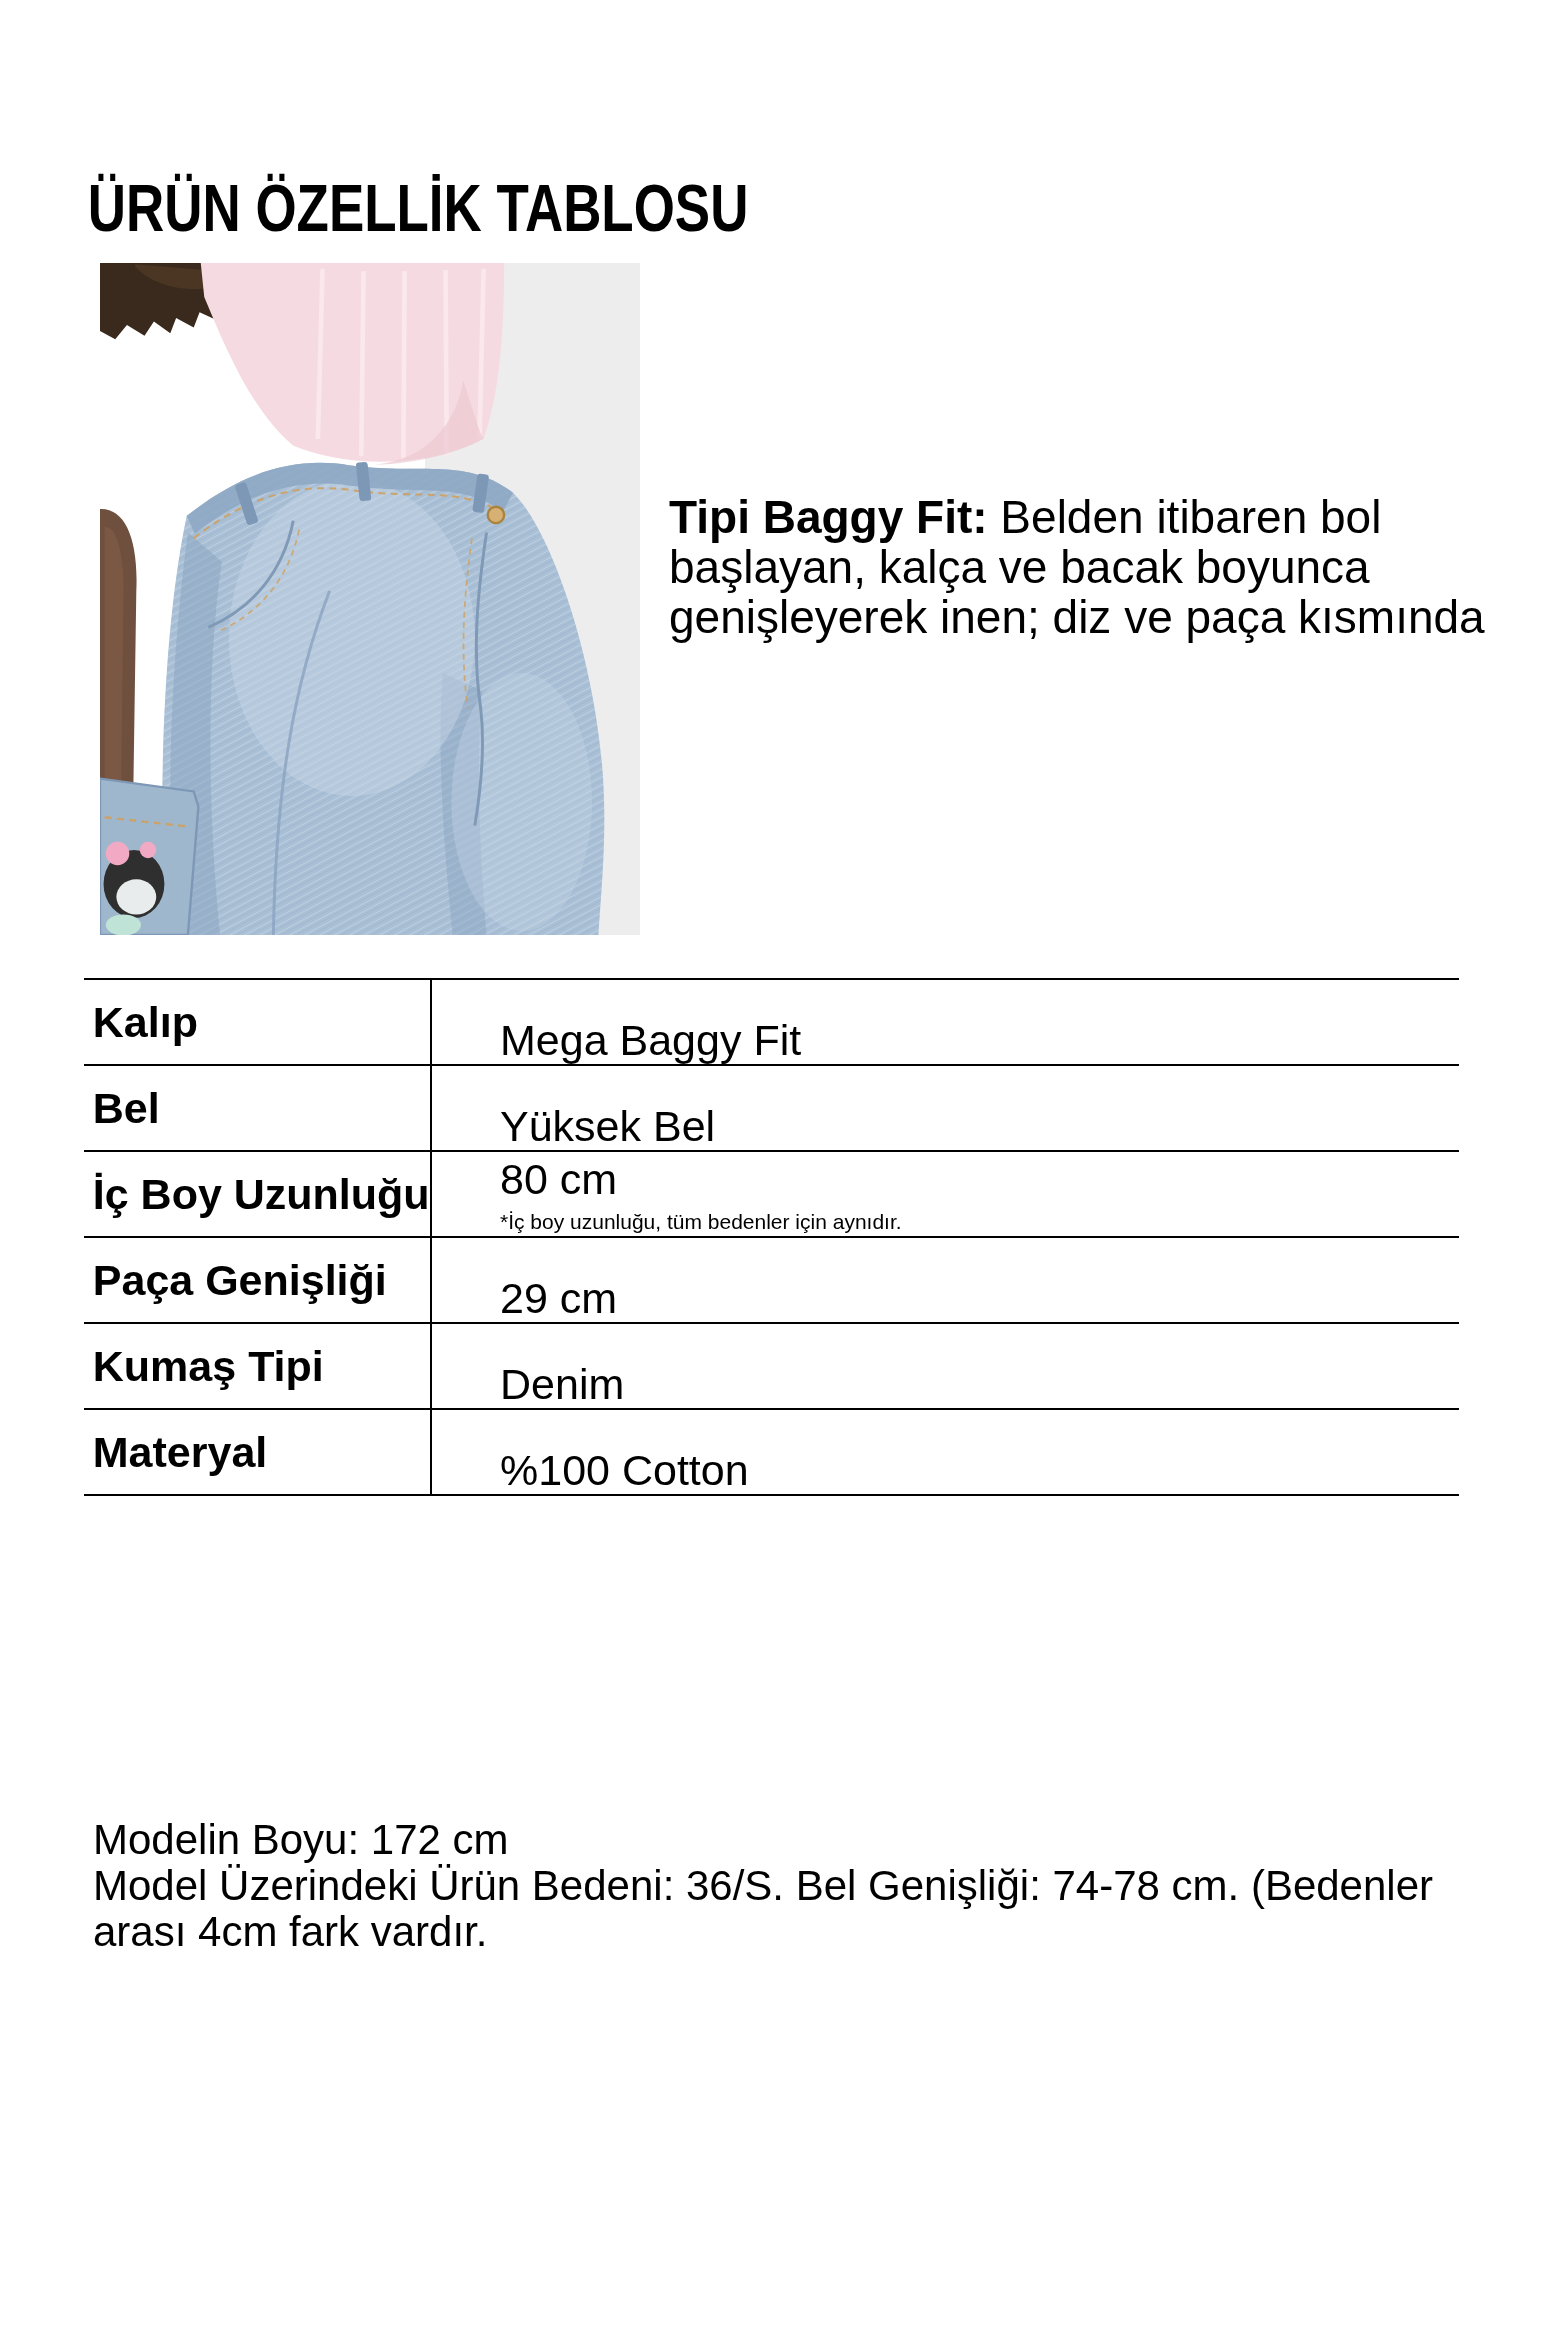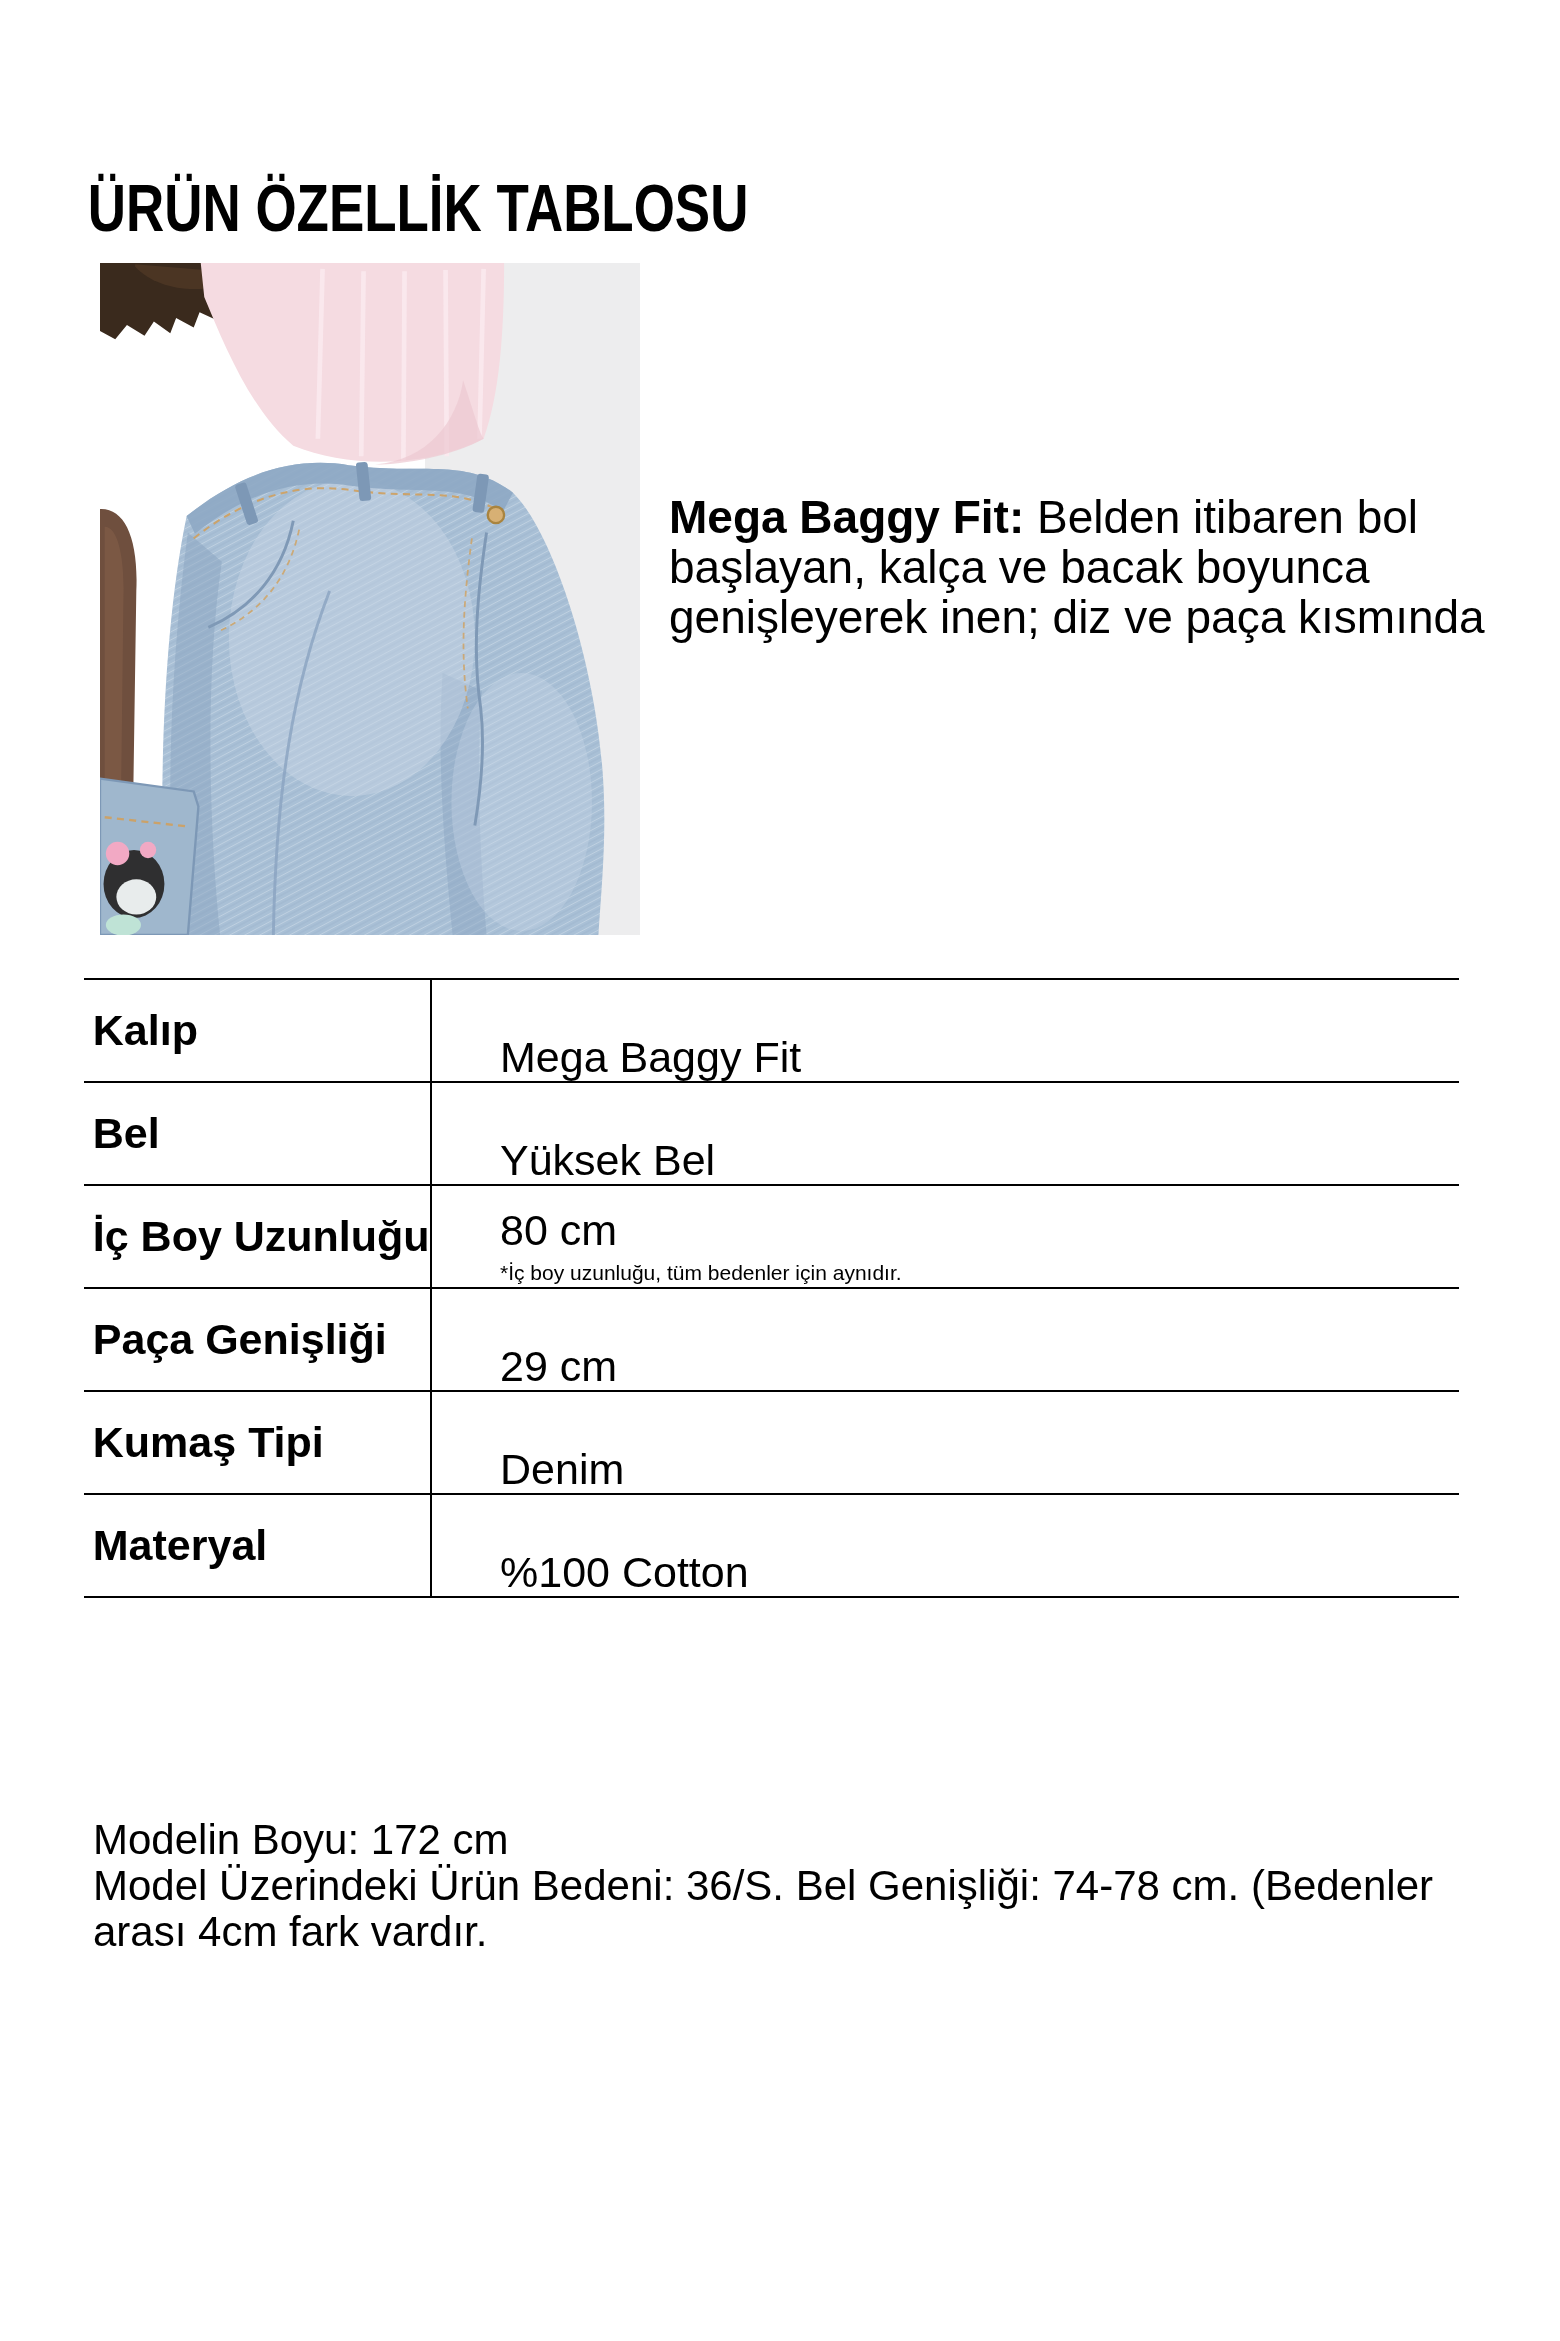--- a/index.html
+++ b/index.html
@@ -20,21 +20,21 @@
   
   .desc{position:absolute;left:669px;top:492px;font-size:46px;line-height:50px;}
   .desc .dline{white-space:nowrap;}
   .desc .lead{font-weight:700;}
   
   .spec-table{
     position:absolute;left:84px;top:978px;width:1375px;
     border-top:2.9px solid #000;box-sizing:border-box;
   }
   .trow{
-    display:flex;height:103px;border-bottom:2.9px solid #000;box-sizing:border-box;
+    display:flex;height:86px;border-bottom:2.9px solid #000;box-sizing:border-box;
   }
   .tlabel{
     width:348px;flex:0 0 348px;border-right:2.3px solid #000;box-sizing:border-box;
     display:flex;align-items:center;padding-left:8.8px;
     font-size:43px;font-weight:700;white-space:nowrap;
   }
   .tvalue{
     flex:1;display:flex;flex-direction:column;justify-content:flex-end;
     padding-left:68px;box-sizing:border-box;
   }
@@ -105,21 +105,21 @@
       <ellipse cx="58" cy="1060" rx="52" ry="58" fill="#2f2f30"></ellipse>
       <ellipse cx="62" cy="1082" rx="34" ry="30" fill="#e8ecec"></ellipse>
       <circle cx="30" cy="1008" r="20" fill="#f2a9c4"></circle>
       <circle cx="82" cy="1002" r="14" fill="#f2a9c4"></circle>
       <ellipse cx="40" cy="1130" rx="30" ry="18" fill="#bfe3d6"></ellipse>
     </g>
   </svg>
 </div>
 
 <div class="desc">
-  <div class="dline"><span class="lead">Mega Baggy Fit:</span><span> Belden itibaren bol</span></div>
+  <div class="dline"><span class="lead">Tipi Baggy Fit:</span><span> Belden itibaren bol</span></div>
   <div class="dline">başlayan, kalça ve bacak boyunca</div>
   <div class="dline">genişleyerek inen; diz ve paça kısmında</div>
 </div>
 
 <div class="spec-table">
   <div class="trow">
     <div class="tlabel">Kalıp</div>
     <div class="tvalue">
       <div class="vmain">Mega Baggy Fit</div>
 

